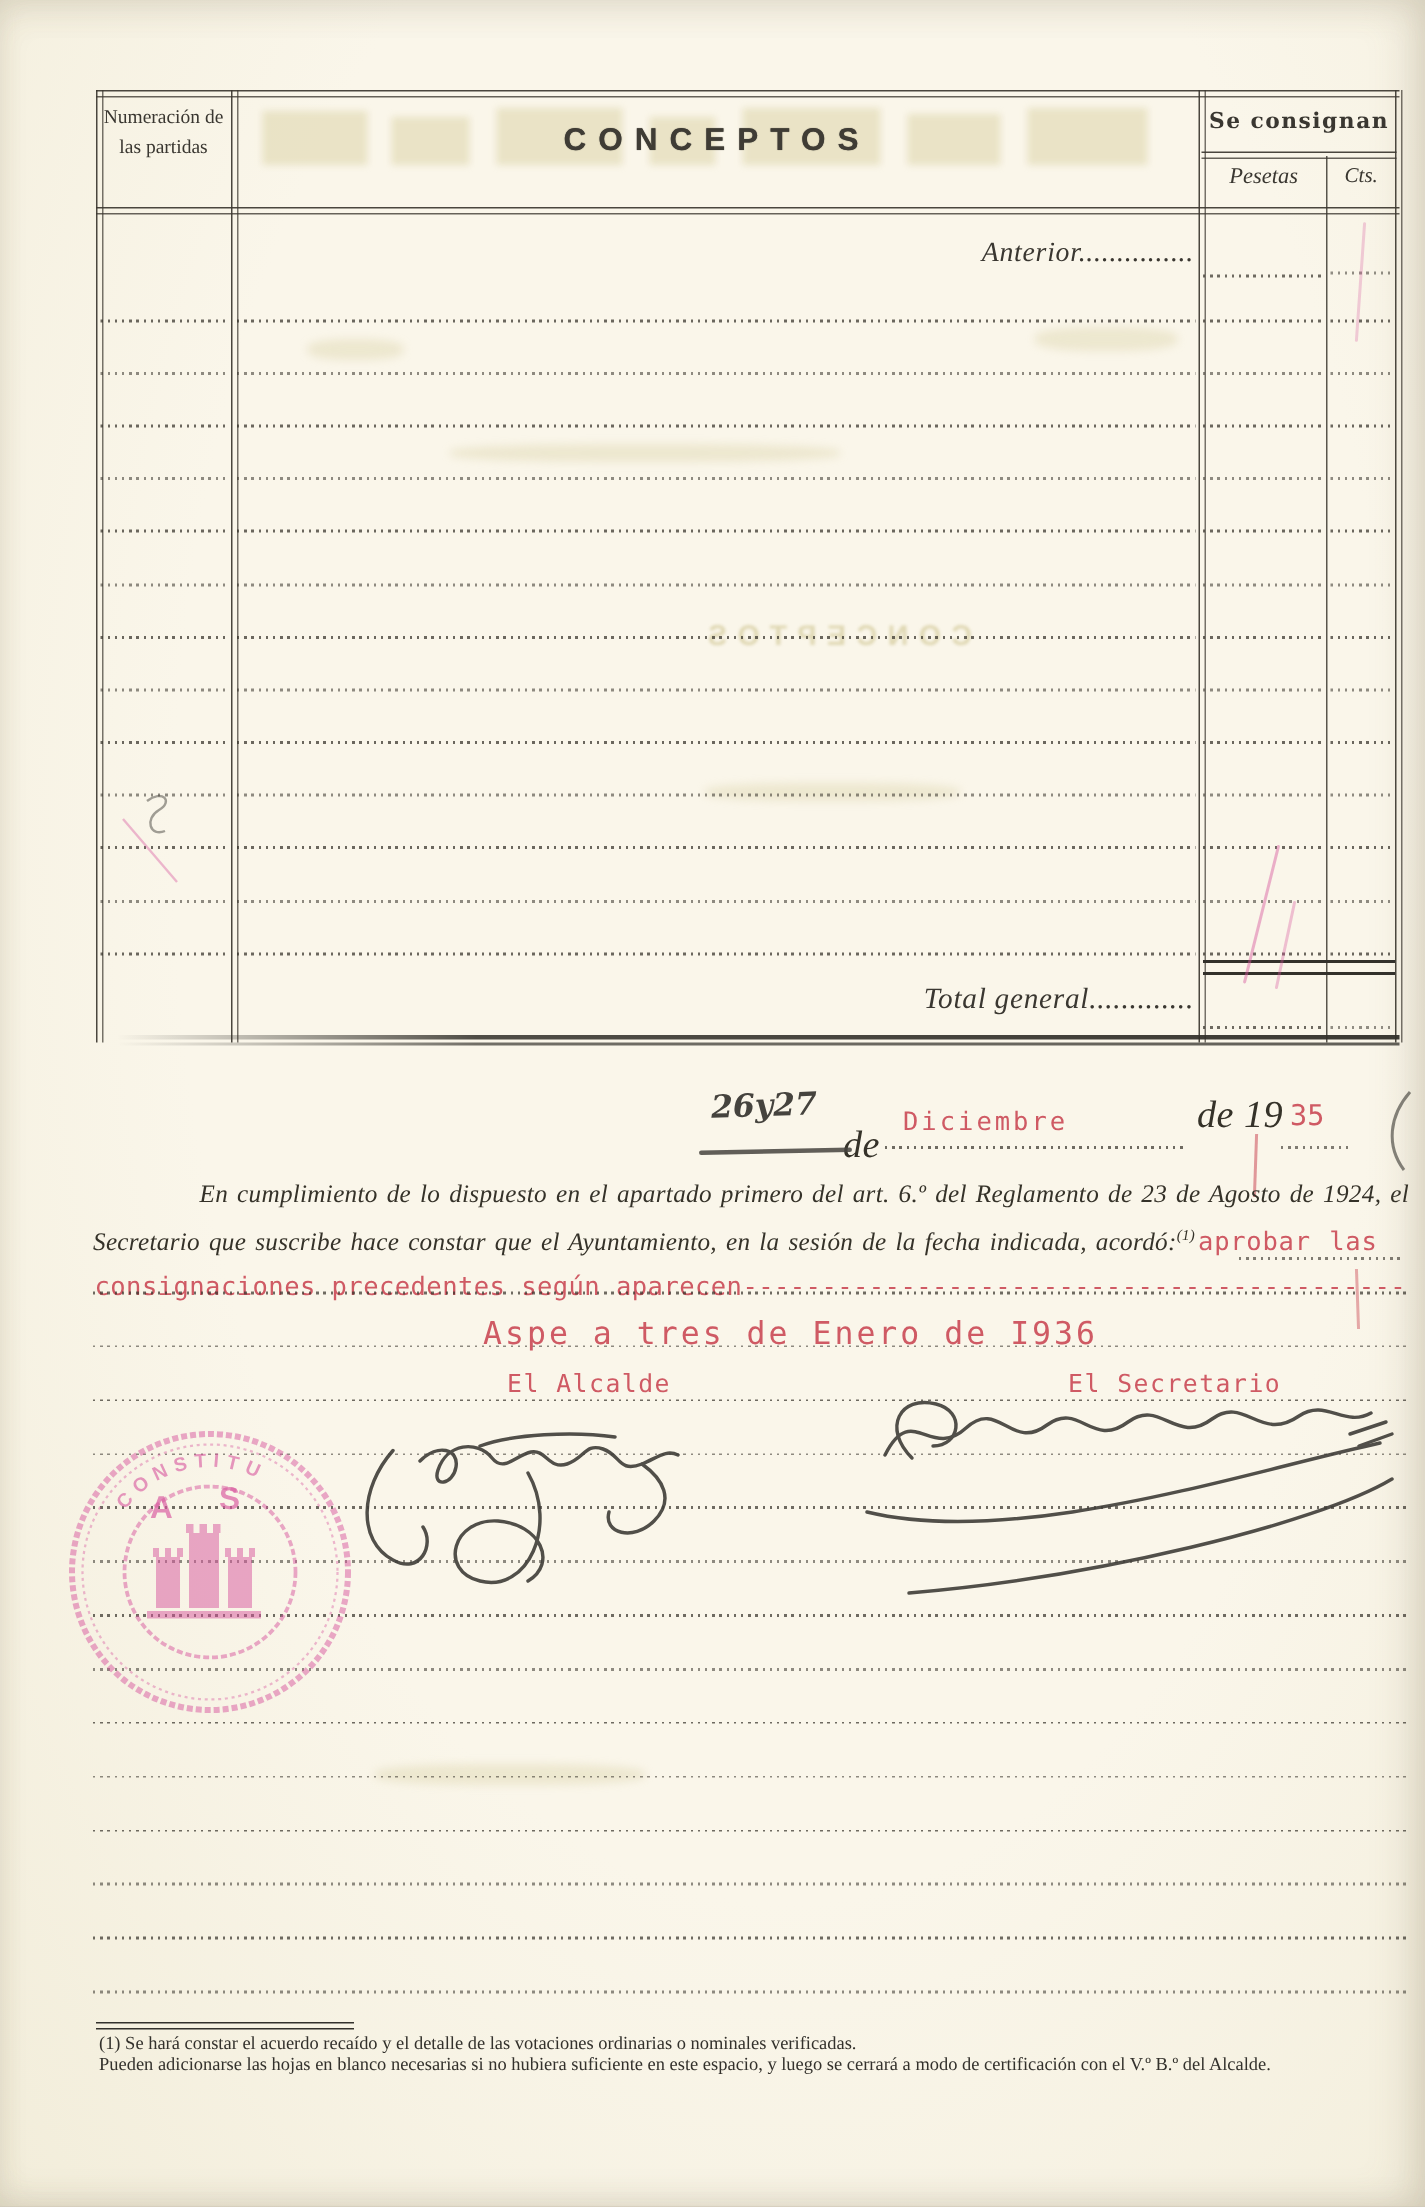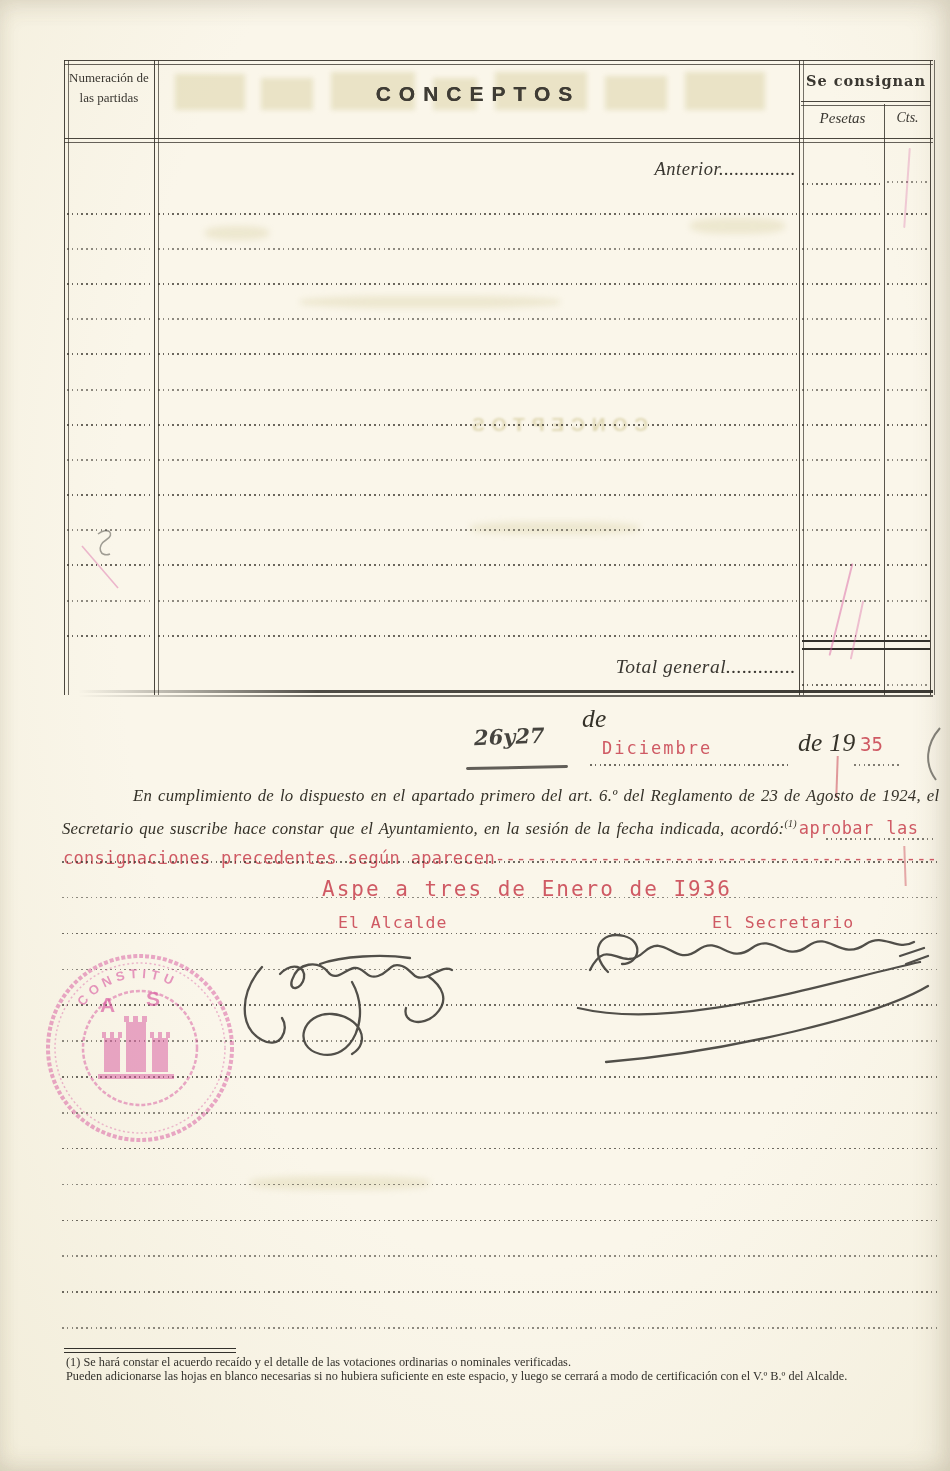--- a/index.html
+++ b/index.html
@@ -126,21 +126,21 @@
     </div>
 
   <div class="abs" style="left:802px;top:640px;width:128px;height:6px;border-top:2px solid #33312b;border-bottom:2px solid #33312b;"></div>
   <div class="abs rowlabel" style="left:470px;top:656px;width:326px;font-size:19.5px;">Total general.............</div>
   <div class="abs dotted" style="left:802px;top:684px;width:80px;opacity:.8;"></div>
   <div class="abs dotted" style="left:887px;top:684px;width:43px;opacity:.6;"></div>
   <div class="abs heavybar" style="left:78px;top:690px;width:855px;height:3px;"></div>
   <div class="abs heavybar" style="left:78px;top:695px;width:855px;height:1.5px;opacity:.8;"></div>
 
   <div class="abs hand" style="left:474px;top:724px;transform:rotate(-2deg);">26y27</div>
-  <div class="abs bigital" style="left:562px;top:704px;margin-left:20px;">de</div>
+  <div class="abs bigital" style="left:562px;top:748px;">de</div>
   <div class="abs dotted" style="left:590px;top:764px;width:200px;opacity:.8;"></div>
   <div class="abs typered" style="left:602px;top:738px;font-size:17px;letter-spacing:2px;">Diciembre</div>
   <div class="abs bigital" style="left:798px;top:728px;">de 19</div>
   <div class="abs typered" style="left:860px;top:733px;font-size:19px;">35</div>
   <div class="abs dotted" style="left:854px;top:764px;width:48px;opacity:.7;"></div>
   <div class="abs" style="left:466px;top:766px;width:102px;height:3px;background:var(--pencil);border-radius:2px;transform:rotate(-1.2deg);opacity:.85;"></div>
   <div class="abs" style="left:836px;top:756px;width:2px;height:42px;background:var(--red);opacity:.6;transform:rotate(2deg);"></div>
   <div class="abs" style="left:904px;top:846px;width:2px;height:40px;background:var(--red);opacity:.5;transform:rotate(-2deg);"></div>
   <div class="abs" style="left:906px;top:148px;width:2px;height:80px;background:var(--stamp);opacity:.28;transform:rotate(4deg);border-radius:2px;"></div>
   <svg class="abs" style="left:922px;top:724px;" width="24" height="60">

